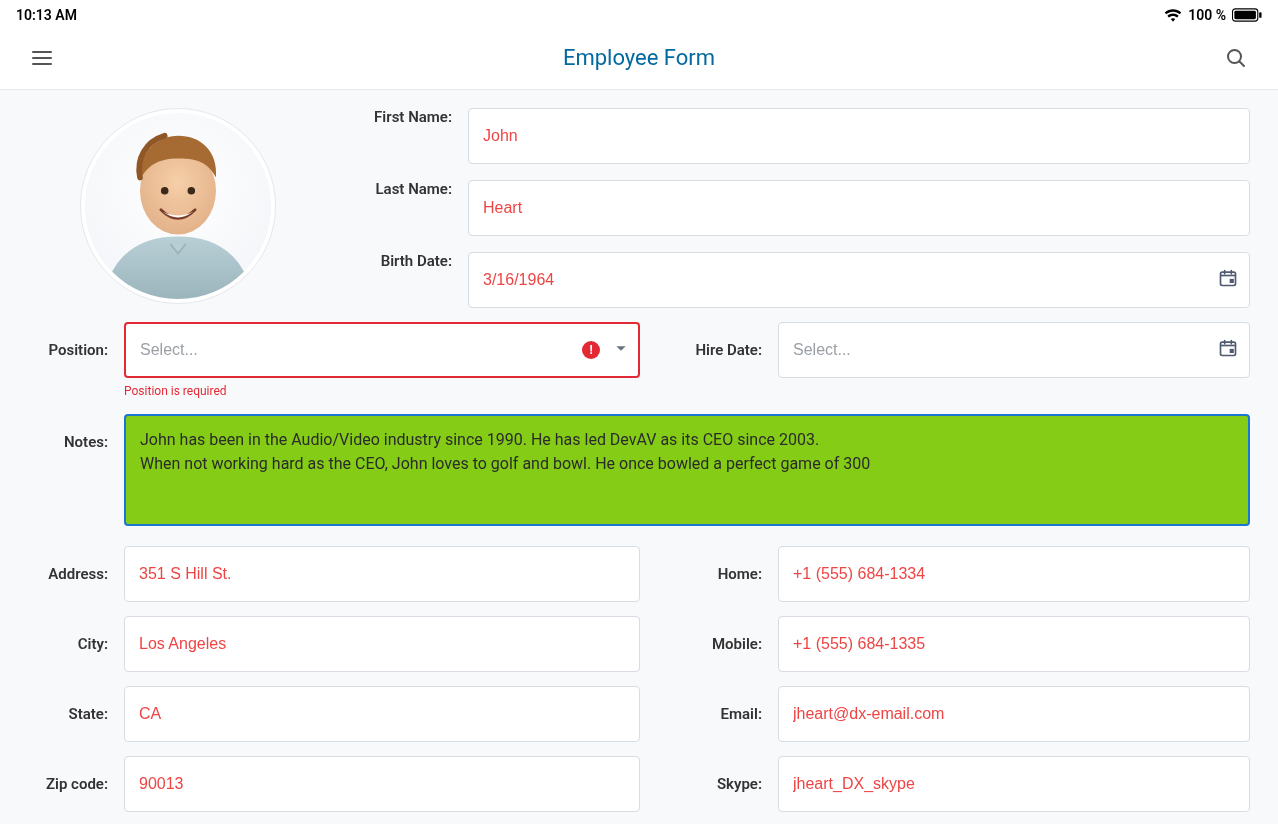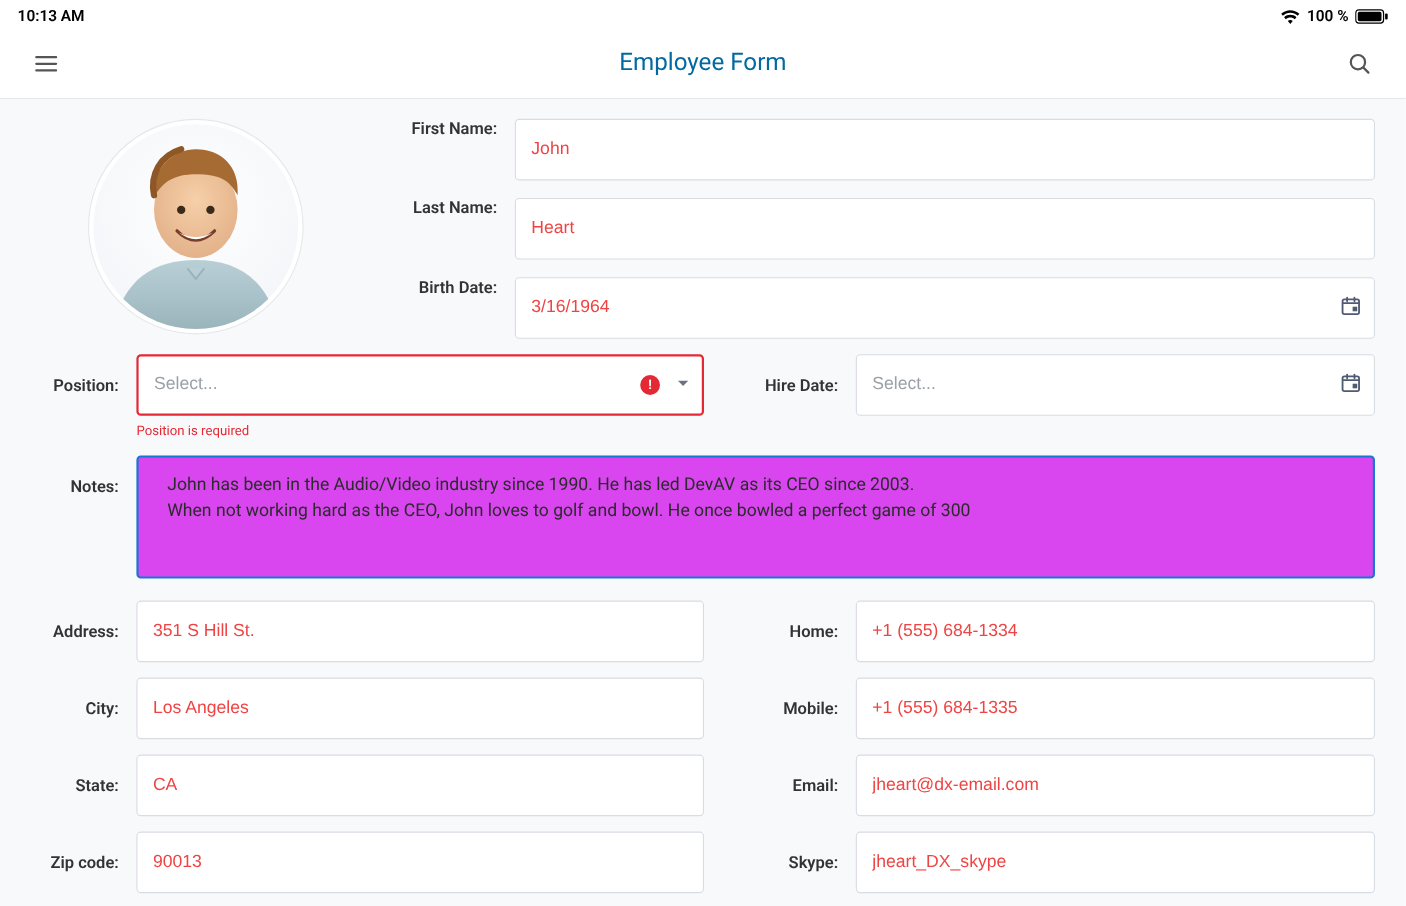--- a/index.html
+++ b/index.html
@@ -46,21 +46,21 @@
   .mid-left, .mid-right { display:flex; align-items:flex-start; gap:16px; }
   .mid-left { width: 612px; }
   .mid-right { flex:1; }
   .mid-left .lbl, .mid-right .lbl, .notes-row .lbl, .bottom-cols .lbl { display:flex; align-items:center; height:56px; justify-content:flex-end; }
   .mid-left .sel-container { flex:1; }
   .mid-right .date-wrap { flex:1; }
   .date-placeholder .ctl { color:#9aa0a6; }
 
   
   .notes-row { display:flex; gap:16px; margin-top:16px; }
-  .textarea-wrap .tctl { width:100%; height:112px; border:2px solid #1976d2; border-radius:4px; background:#d946ef; padding:12px 26px; font-size:16px; color:#2b2b2b; font-family:inherit; resize:none; outline:none; line-height:1.5; }
+  .textarea-wrap .tctl { width:100%; height:112px; border:2px solid #1976d2; border-radius:4px; background:#84cc16; padding:12px 14px; font-size:16px; color:#2b2b2b; font-family:inherit; resize:none; outline:none; line-height:1.5; }
 
   
   .bottom-cols { display:flex; gap:32px; margin-top:16px; }
   .col { display:flex; flex-direction:column; gap:14px; }
   .col-left { width:612px; }
   .col-right { flex:1; }
   .col .row-field .input-wrap { flex:1; }
   .col-left .lbl { width:80px; }
   .col-right .lbl { width:60px; }
 

